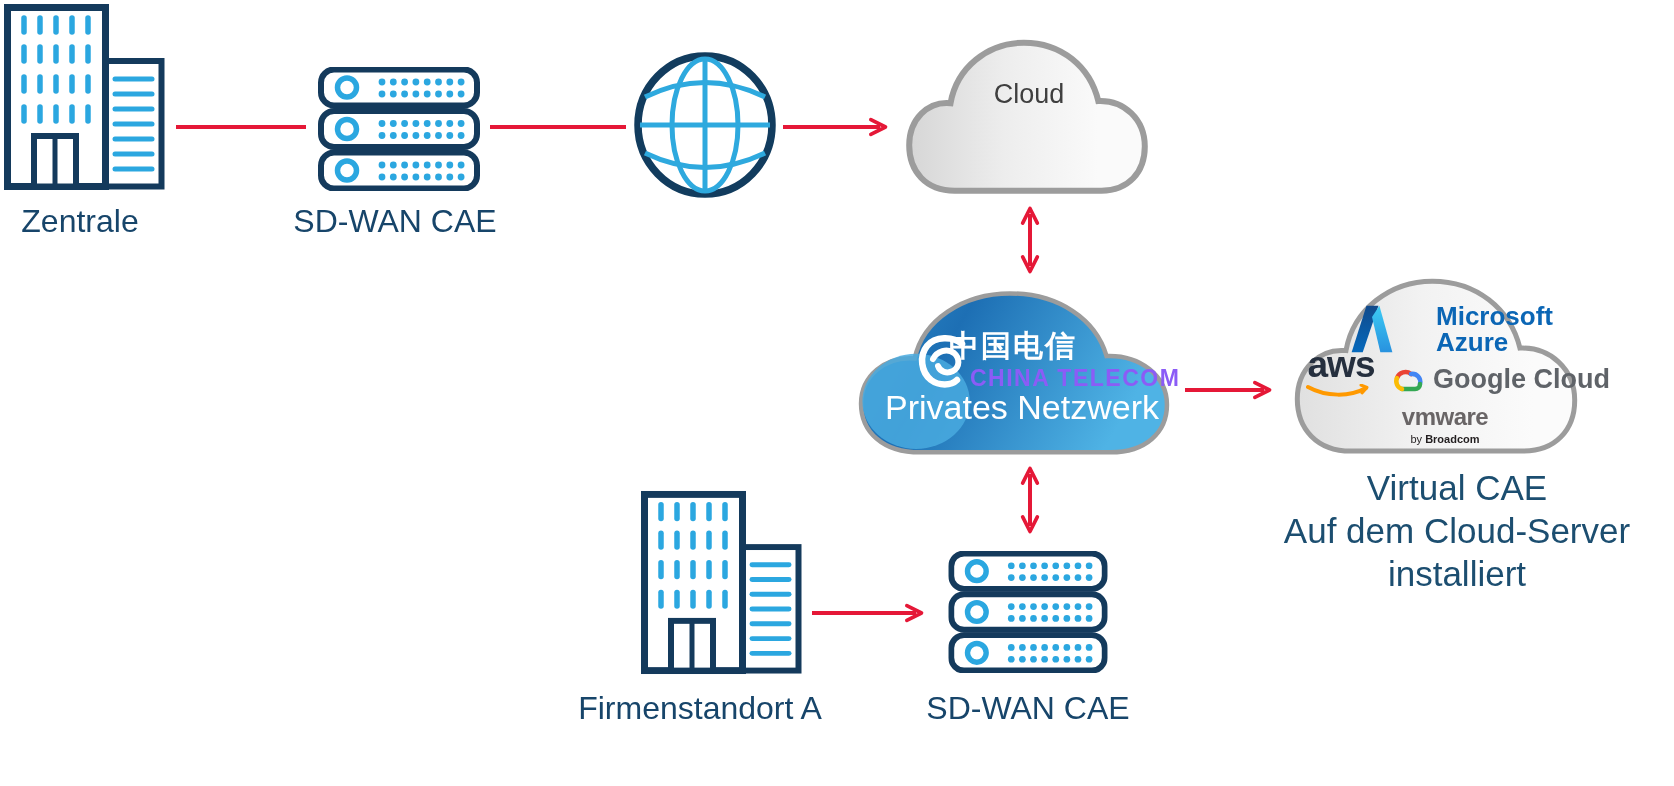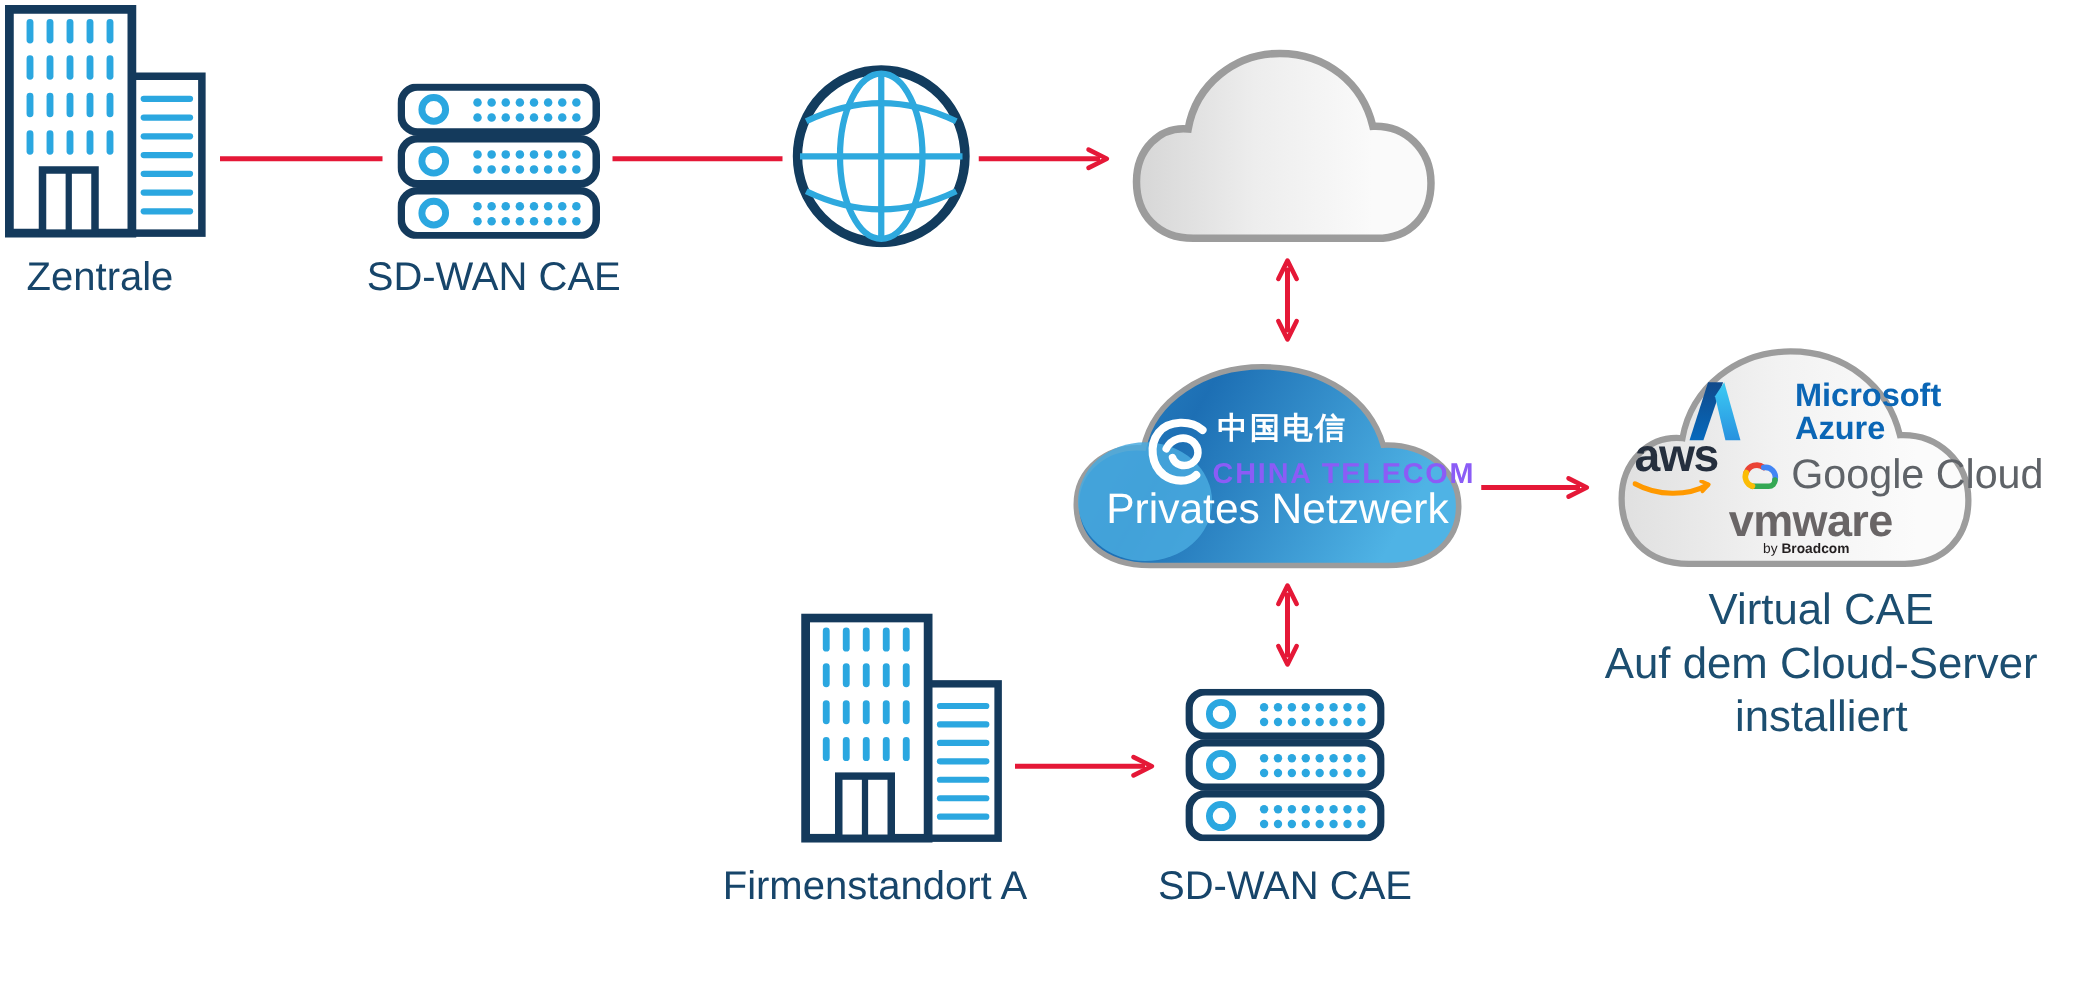--- a/index.html
+++ b/index.html
@@ -2,34 +2,34 @@
 <html><head>
 <meta charset="utf-8">
 <style>
   html,body{margin:0;padding:0;background:#fff;}
   #canvas{position:relative;width:1674px;height:786px;background:#fff;overflow:hidden;
           font-family:"Liberation Sans",sans-serif;}
   .abs{position:absolute;}
   .lbl{position:absolute;font-size:32px;font-weight:500;color:#17456A;text-align:center;white-space:nowrap;}
   .gateway-text{position:absolute;left:927px;top:78px;width:204px;text-align:center;
                 font-size:27px;line-height:33px;color:#3F3F3F;}
-  .ct-cn{position:absolute;left:974px;top:326px;width:138px;color:#fff;
-         font-size:24px;font-weight:700;letter-spacing:2px;white-space:nowrap;}
+  .ct-cn{position:absolute;left:944px;top:326px;width:138px;text-align:center;color:#fff;
+         font-size:30px;font-weight:700;letter-spacing:2px;white-space:nowrap;}
   .ct-en{position:absolute;left:970px;top:365px;width:146px;text-align:center;color:#8b5cf6;
          font-size:23px;font-weight:700;letter-spacing:1.5px;white-space:nowrap;}
   .ct-label{position:absolute;left:872px;top:388px;width:300px;text-align:center;color:#fff;
             font-size:34px;font-weight:500;white-space:nowrap;}
   .azure-row{position:absolute;left:1350px;top:303px;display:flex;align-items:center;gap:34px;}
   .azure-text{margin-left:8px;color:#0B66B5;font-weight:700;font-size:26px;line-height:26px;}
   .aws-block{position:absolute;left:1306px;top:346px;width:70px;text-align:center;}
   .aws-text{color:#252F3E;font-weight:700;font-size:37px;line-height:38px;letter-spacing:-1px;}
   .google-row{position:absolute;left:1388px;top:364px;display:flex;align-items:center;}
-  .google-text{margin-left:9px;color:#5F6368;font-weight:400;font-size:33px;line-height:30px;white-space:nowrap;}
+  .google-text{margin-left:9px;color:#5F6368;font-weight:700;font-size:27px;line-height:30px;white-space:nowrap;}
   .vmware-block{position:absolute;left:1383px;top:402px;width:124px;text-align:center;}
-  .vmware-text{color:#696566;font-weight:600;font-size:36px;line-height:30px;letter-spacing:-0.5px;}
+  .vmware-text{color:#696566;font-weight:600;font-size:24px;line-height:30px;letter-spacing:-0.5px;}
   .vmware-sub{font-size:11px;color:#231F20;margin-top:1px;}
   .vmware-sub b{font-weight:700;}
   .caption{position:absolute;left:1252px;top:466px;width:410px;text-align:center;
            font-size:35px;line-height:43px;font-weight:500;color:#1C4E70;}
   svg{display:block;}
 </style>
 </head>
 <body>
 
 <div id="canvas">
@@ -142,20 +142,21 @@
     <defs>
       <linearGradient id="g-gate" x1="0" y1="0" x2="1" y2="0">
         <stop offset="0" stop-color="#D6D6D6"></stop>
           <stop offset="0.4" stop-color="#EDEDED"></stop>
           <stop offset="0.8" stop-color="#FAFAFA"></stop>
       </linearGradient>
     </defs>
     <use href="#cloudP" style="fill:url(#g-gate);stroke:#9C9C9C;stroke-width:6"></use>
   </svg>
   <div class="gateway-text">
+    <div>Cloud</div>
   </div>
 
   <svg class="abs" style="left:853px;top:283px" width="322" height="174" viewBox="0 0 240 150" preserveAspectRatio="none">
     <defs>
       <linearGradient id="g-china" x1="0" y1="0" x2="1" y2="0.3">
         <stop offset="0" stop-color="#2E8AC8"></stop>
           <stop offset="0.35" stop-color="#1D6FB4"></stop>
           <stop offset="1" stop-color="#4FB3E5"></stop>
       </linearGradient>
     </defs>

